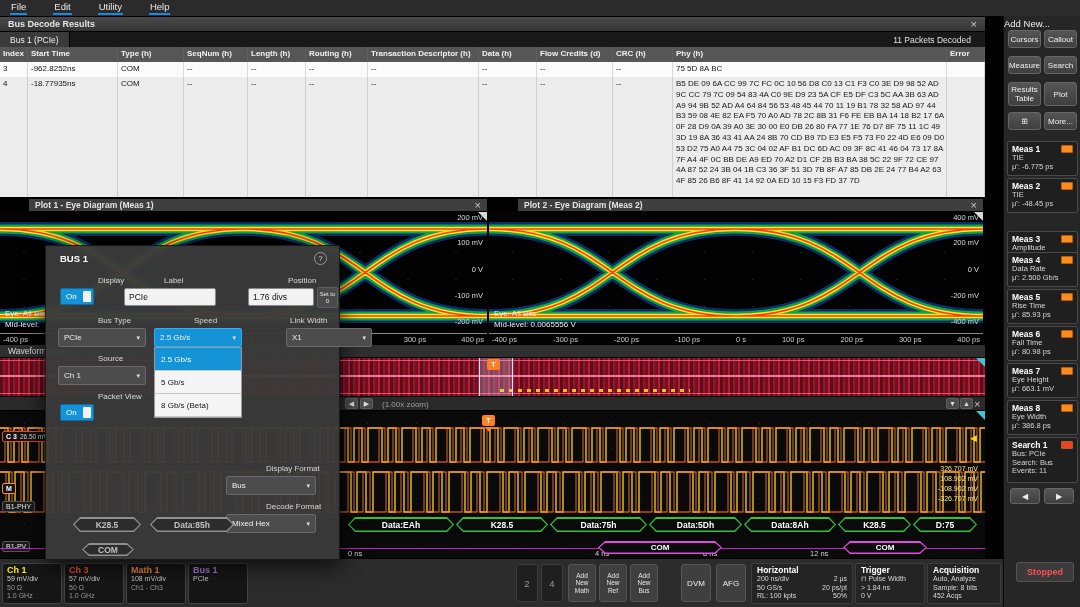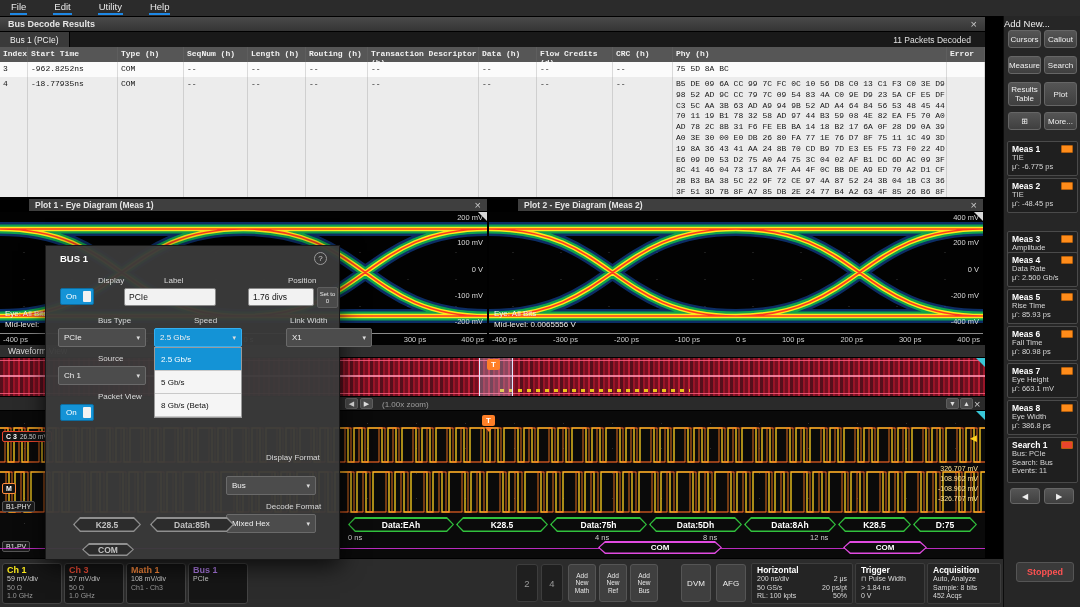--- a/index.html
+++ b/index.html
@@ -11,21 +11,21 @@
   .menu-item{font-size:9.5px;color:#e8e8e8;border-bottom:2px solid #1e88e5;padding:0 1px 1px 1px;cursor:default;}
   
   .ptitle{height:15px;background:linear-gradient(#4a4a4a,#353535);display:flex;align-items:center;justify-content:space-between;padding:0 8px;border-bottom:1px solid #000;}
   .ptitle .t{font-size:9px;font-weight:bold;color:#e5e5e5;}
   .close{font-size:11px;color:#c8c8c8;line-height:10px;cursor:pointer;}
   
   .tabrow{height:15px;background:#191919;display:flex;align-items:center;justify-content:space-between;padding-right:14px;}
   .tab{height:15px;background:#3a3a3a;color:#f0f0f0;font-size:8.5px;display:flex;align-items:center;padding:0 10px;border-right:1px solid #000;}
   .packets{font-size:8.5px;color:#e0e0e0;}
   .trow{display:grid;grid-template-columns:28px 90px 66px 64px 58px 62px 111px 58px 76px 60px 274px 38px;}
-  .trow>div{padding:2px 0 0 3px;font-size:8px;overflow:hidden;border-right:1px solid rgba(120,120,120,.25);font-family:Liberation Mono, monospace;}
+  .trow>div{padding:2px 0 0 3px;font-size:8px;overflow:hidden;border-right:1px solid rgba(120,120,120,.25);}
   .thead{height:15px;background:#565656;}
   .thead>div{color:#f2f2f2;font-weight:bold;}
   .r3{height:15px;background:#fbfbfb;}
   .r4{height:120px;background:#ececec;}
   .r3>div,.r4>div{color:#151515;}
   .hexblock{line-height:10.8px;padding-right:3px;}
   
   .plot{background:#000;padding-left:29px;}
   .phead{height:13px;background:#3f3f3f;display:flex;align-items:center;justify-content:space-between;padding:0 6px;border-bottom:1px solid #000;}
   .phead .t{font-size:8.5px;font-weight:bold;color:#e3e3e3;}
@@ -53,21 +53,21 @@
   .zoomview{background:#0a0a0a;background-image:radial-gradient(#2e2e2e .8px,transparent .8px);background-size:49px 25px;overflow:hidden;}
   .chip{position:absolute;background:#141414;border:1px solid #e8452c;border-radius:2px;color:#fff;font-size:7px;padding:1px 3px;display:flex;gap:3px;align-items:center;}
   .chip .v{color:#d8d8d8;font-size:6.5px;}
   .buslab{position:absolute;background:#1c1c1c;border:1px solid #555;border-radius:2px;color:#e8e8e8;font-size:7px;padding:1px 3px;}
   .bubble{position:absolute;height:15px;clip-path:polygon(7px 0,calc(100% - 7px) 0,100% 50%,calc(100% - 7px) 100%,7px 100%,0 50%);background:#31c13d;}
   .bubble>i{position:absolute;inset:1.5px;clip-path:polygon(6px 0,calc(100% - 6px) 0,100% 50%,calc(100% - 6px) 100%,6px 100%,0 50%);background:#0b0b0b;display:flex;align-items:center;justify-content:center;font-style:normal;font-size:8.5px;font-weight:bold;color:#fff;white-space:nowrap;}
   .bubble.dim{background:#8f8f8f;}
   .bubble.dim>i{color:#c2c2c2;background:#2c2c2c;}
   .bubble.mag{background:#e14be1;height:13px;}
   .bubble.mag>i{font-size:8px;}
-  .timelab{position:absolute;font-size:7.5px;color:#cfcfcf;}
+  .timelab{position:absolute;font-size:7.5px;color:#cfcfcf;margin-top:16px;}
   .levlab{position:absolute;width:58px;text-align:right;font-size:7px;color:#ffe49a;}
   .magline{position:absolute;height:1px;background:#cc2fd1;opacity:.9;}
   .cyancorner{position:absolute;right:0;top:0;width:0;height:0;border-top:9px solid #39c7d8;border-left:9px solid transparent;}
   
   .dialog{left:45px;top:245px;width:295px;height:315px;background:rgba(58,58,58,.96);border:1px solid #191919;box-shadow:0 6px 22px rgba(0,0,0,.75);z-index:50;}
   .dlabel{position:absolute;font-size:8px;color:#d9d9d9;padding-left:38px;}
   .dtitle{position:absolute;left:14px;top:7px;font-size:9.5px;font-weight:bold;color:#fff;}
   .helpc{position:absolute;right:12px;top:6px;width:13px;height:13px;border:1px solid #9a9a9a;border-radius:50%;color:#cfcfcf;font-size:8px;display:flex;align-items:center;justify-content:center;cursor:pointer;}
   .toggle{position:absolute;width:34px;height:17px;background:#1493d6;border:1px solid #0d6da0;border-radius:2px;cursor:pointer;}
   .toggle .tl{position:absolute;left:5px;top:2.5px;font-size:8px;color:#fff;}
@@ -577,21 +577,21 @@
       <div class="dditem">5 Gb/s</div>
       <div class="dditem">8 Gb/s (Beta)</div>
     </div>
 
     <span class="dlabel" style="left:14px;top:146px;">Packet View</span>
     <div class="toggle" style="left:14px;top:158px;">
       <span class="tl">On</span>
         <span class="knob"></span>
     </div>
 
-    <span class="dlabel" style="left:182px;top:207px;">Display Format</span>
+    <span class="dlabel" style="left:182px;top:218px;">Display Format</span>
     <div class="dd" style="left:180px;top:230px;width:90px;">
       <span>Bus</span>
         <span class="car">▾</span>
     </div>
 
     <span class="dlabel" style="left:182px;top:256px;">Decode Format</span>
     <div class="dd" style="left:180px;top:268px;width:90px;">
       <span>Mixed Hex</span>
         <span class="car">▾</span>
     </div>

